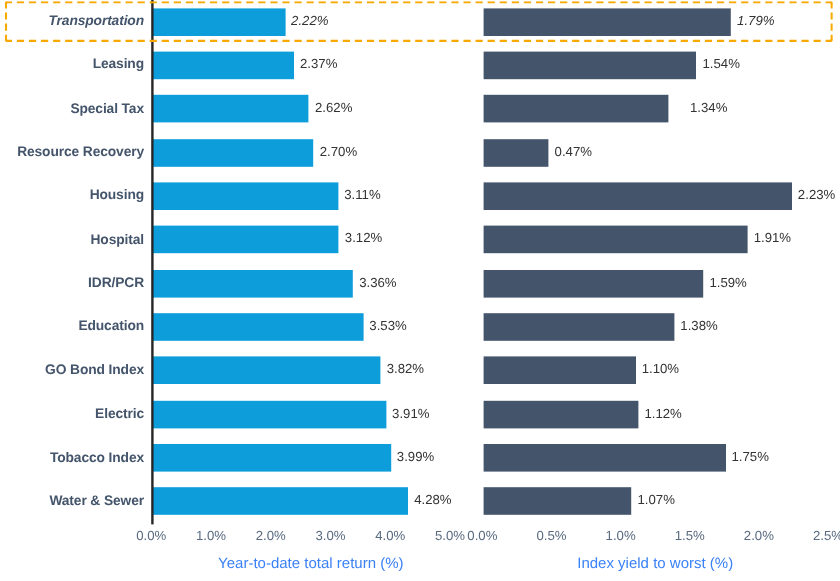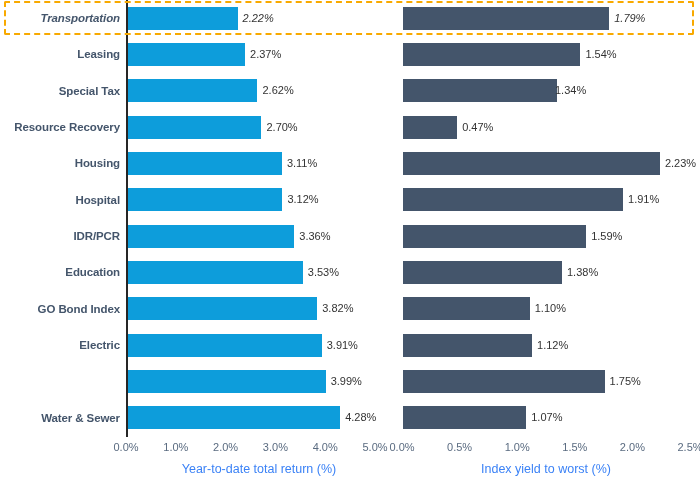--- a/index.html
+++ b/index.html
@@ -140,21 +140,21 @@
         <div class="bar-left" style="width: 118.026px; background: rgb(13, 157, 219);"></div>
         <div class="val-left" style="left: 250.026px;">2.37%</div>
         <div class="bar-right" style="width: 177.408px; background: rgb(68, 85, 107);"></div>
         <div class="val-right" style="left: 585.408px;">1.54%</div>
       </div>
       <div class="row" style="top: 72.7px;">
         <div class="cat-label">Special Tax</div>
         <div class="bar-left" style="width: 130.476px; background: rgb(13, 157, 219);"></div>
         <div class="val-left" style="left: 262.476px;">2.62%</div>
         <div class="bar-right" style="width: 154.368px; background: rgb(68, 85, 107);"></div>
-        <div class="val-right" style="left: 555px; text-align: right;">1.34%</div>
+        <div class="val-right" style="left: 575px; text-align: right;">1.34%</div>
       </div>
       <div class="row" style="top: 109.05px;">
         <div class="cat-label">Resource Recovery</div>
         <div class="bar-left" style="width: 134.46px; background: rgb(13, 157, 219);"></div>
         <div class="val-left" style="left: 266.46px;">2.70%</div>
         <div class="bar-right" style="width: 54.144px; background: rgb(68, 85, 107);"></div>
         <div class="val-right" style="left: 462.144px;">0.47%</div>
       </div>
       <div class="row" style="top: 145.4px;">
         <div class="cat-label">Housing</div>
@@ -192,20 +192,21 @@
         <div class="val-right" style="left: 534.72px;">1.10%</div>
       </div>
       <div class="row" style="top: 327.15px;">
         <div class="cat-label">Electric</div>
         <div class="bar-left" style="width: 194.718px; background: rgb(13, 157, 219);"></div>
         <div class="val-left" style="left: 326.718px;">3.91%</div>
         <div class="bar-right" style="width: 129.024px; background: rgb(68, 85, 107);"></div>
         <div class="val-right" style="left: 537.024px;">1.12%</div>
       </div>
       <div class="row" style="top: 363.5px;">
+        <div class="cat-label">Tobacco Index</div>
         <div class="bar-left" style="width: 198.702px; background: rgb(13, 157, 219);"></div>
         <div class="val-left" style="left: 330.702px;">3.99%</div>
         <div class="bar-right" style="width: 201.6px; background: rgb(68, 85, 107);"></div>
         <div class="val-right" style="left: 609.6px;">1.75%</div>
       </div>
       <div class="row" style="top: 399.85px;">
         <div class="cat-label">Water &amp; Sewer</div>
         <div class="bar-left" style="width: 213.144px; background: rgb(13, 157, 219);"></div>
         <div class="val-left" style="left: 345.144px;">4.28%</div>
         <div class="bar-right" style="width: 123.264px; background: rgb(68, 85, 107);"></div>

